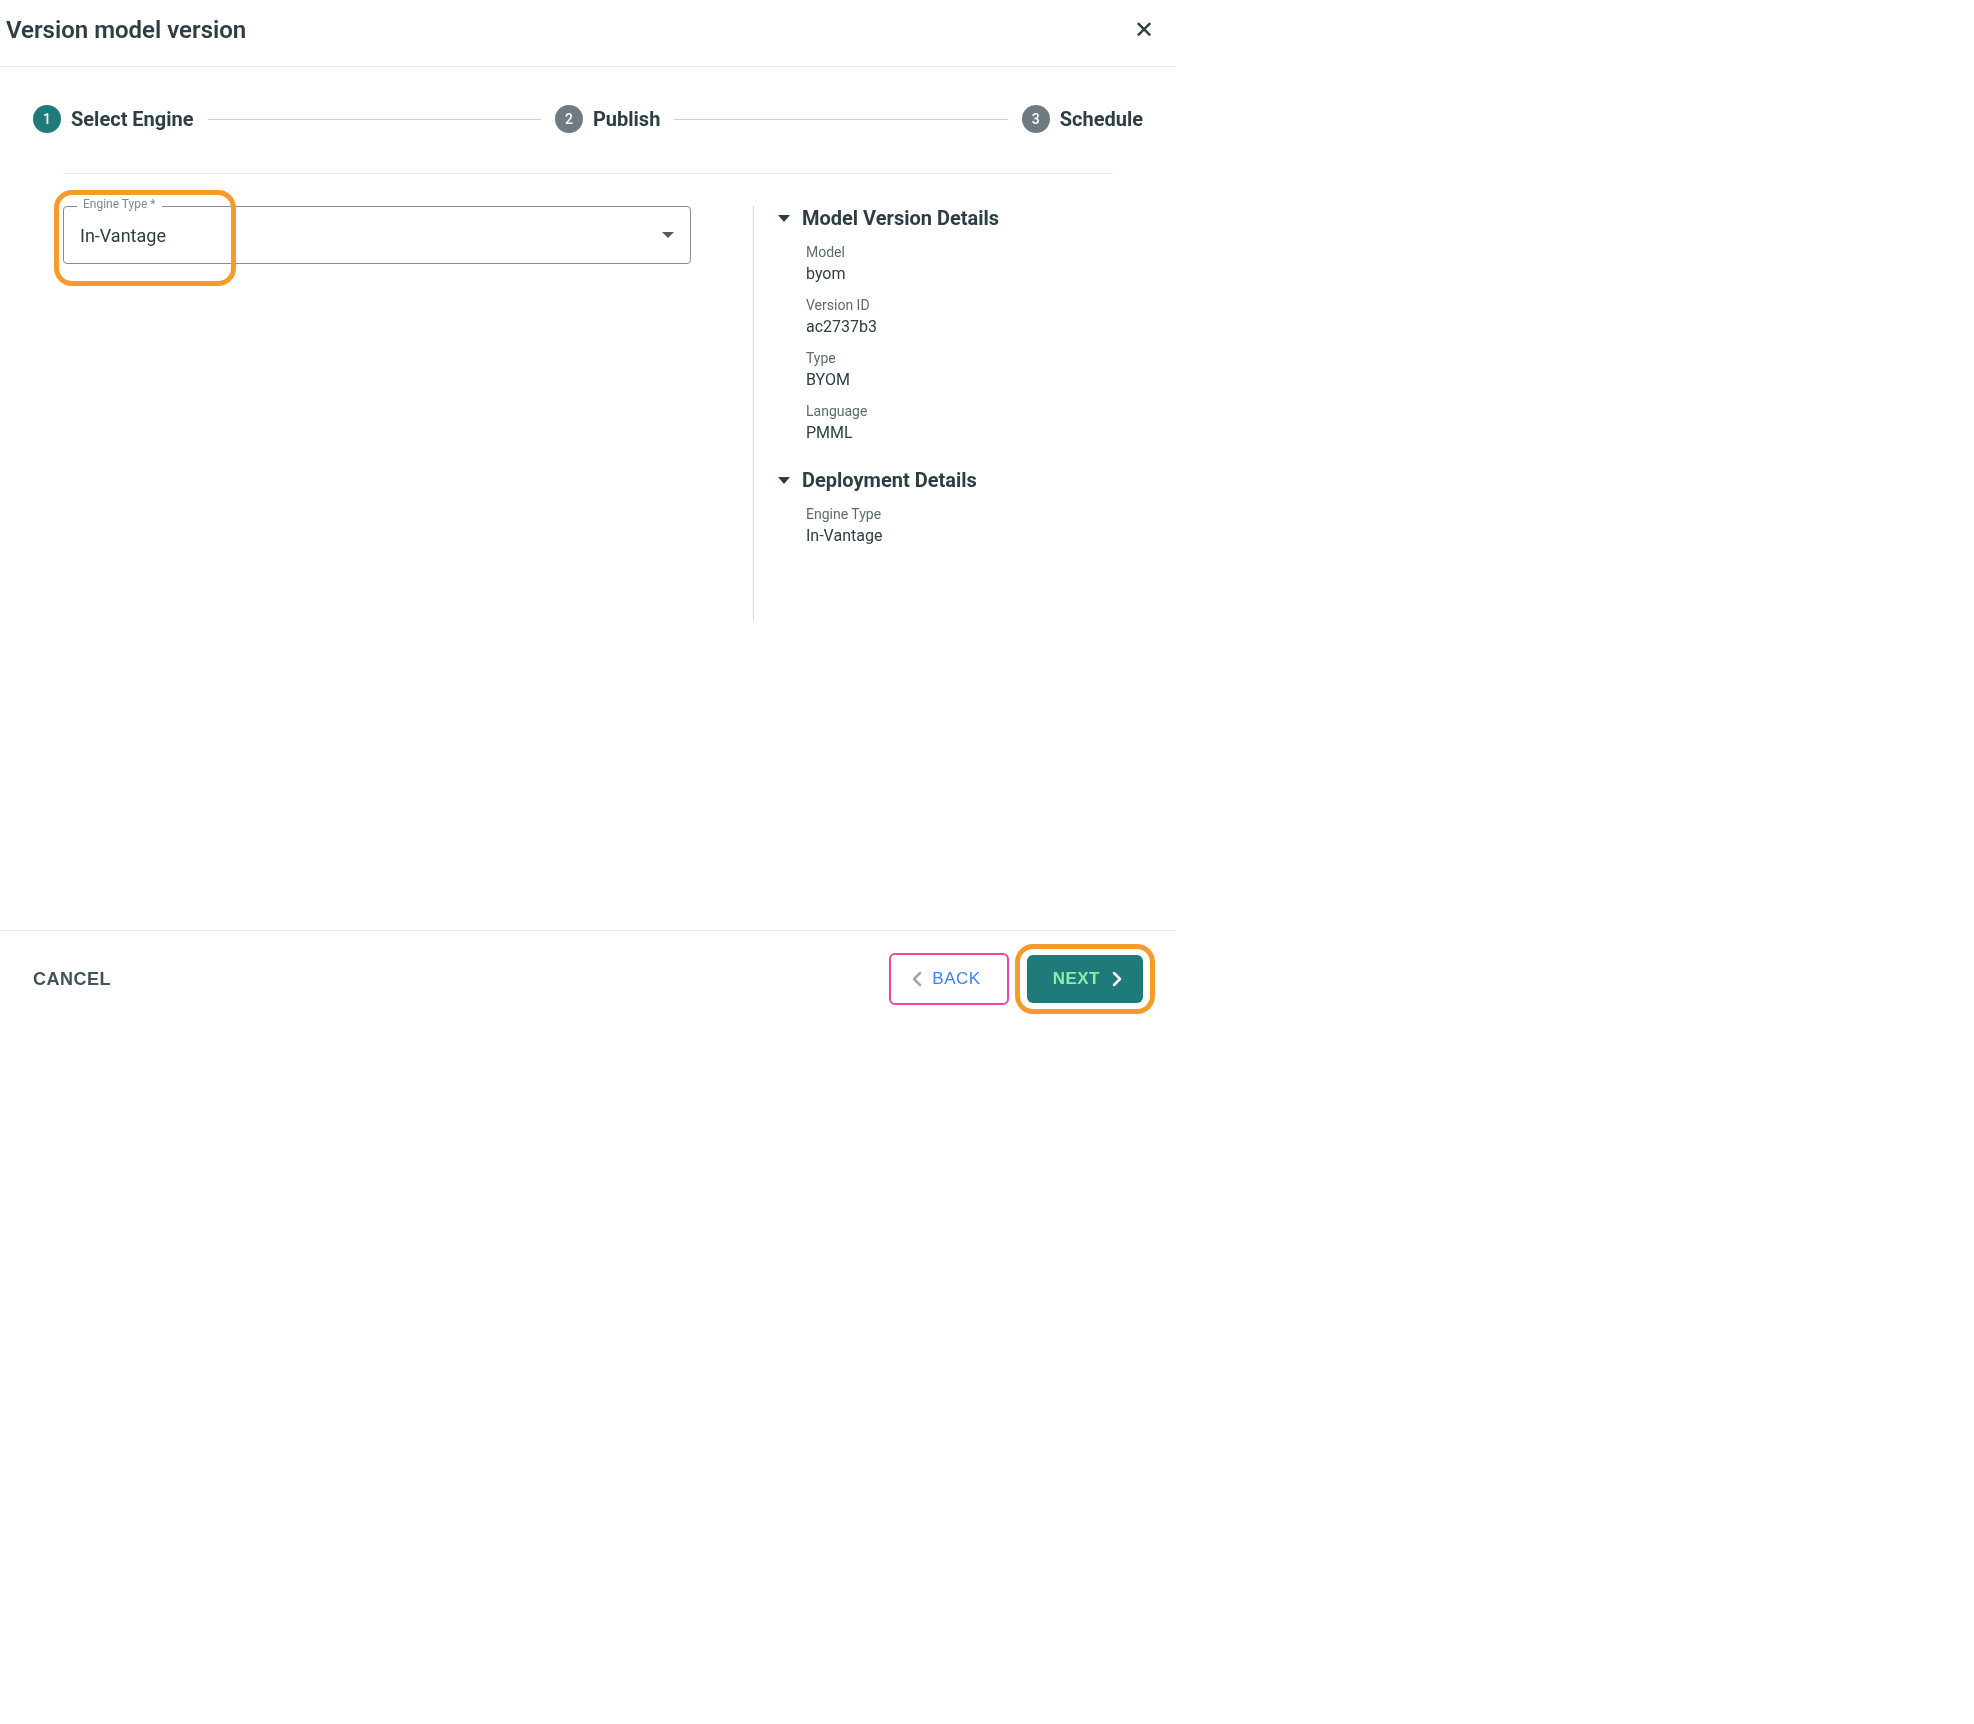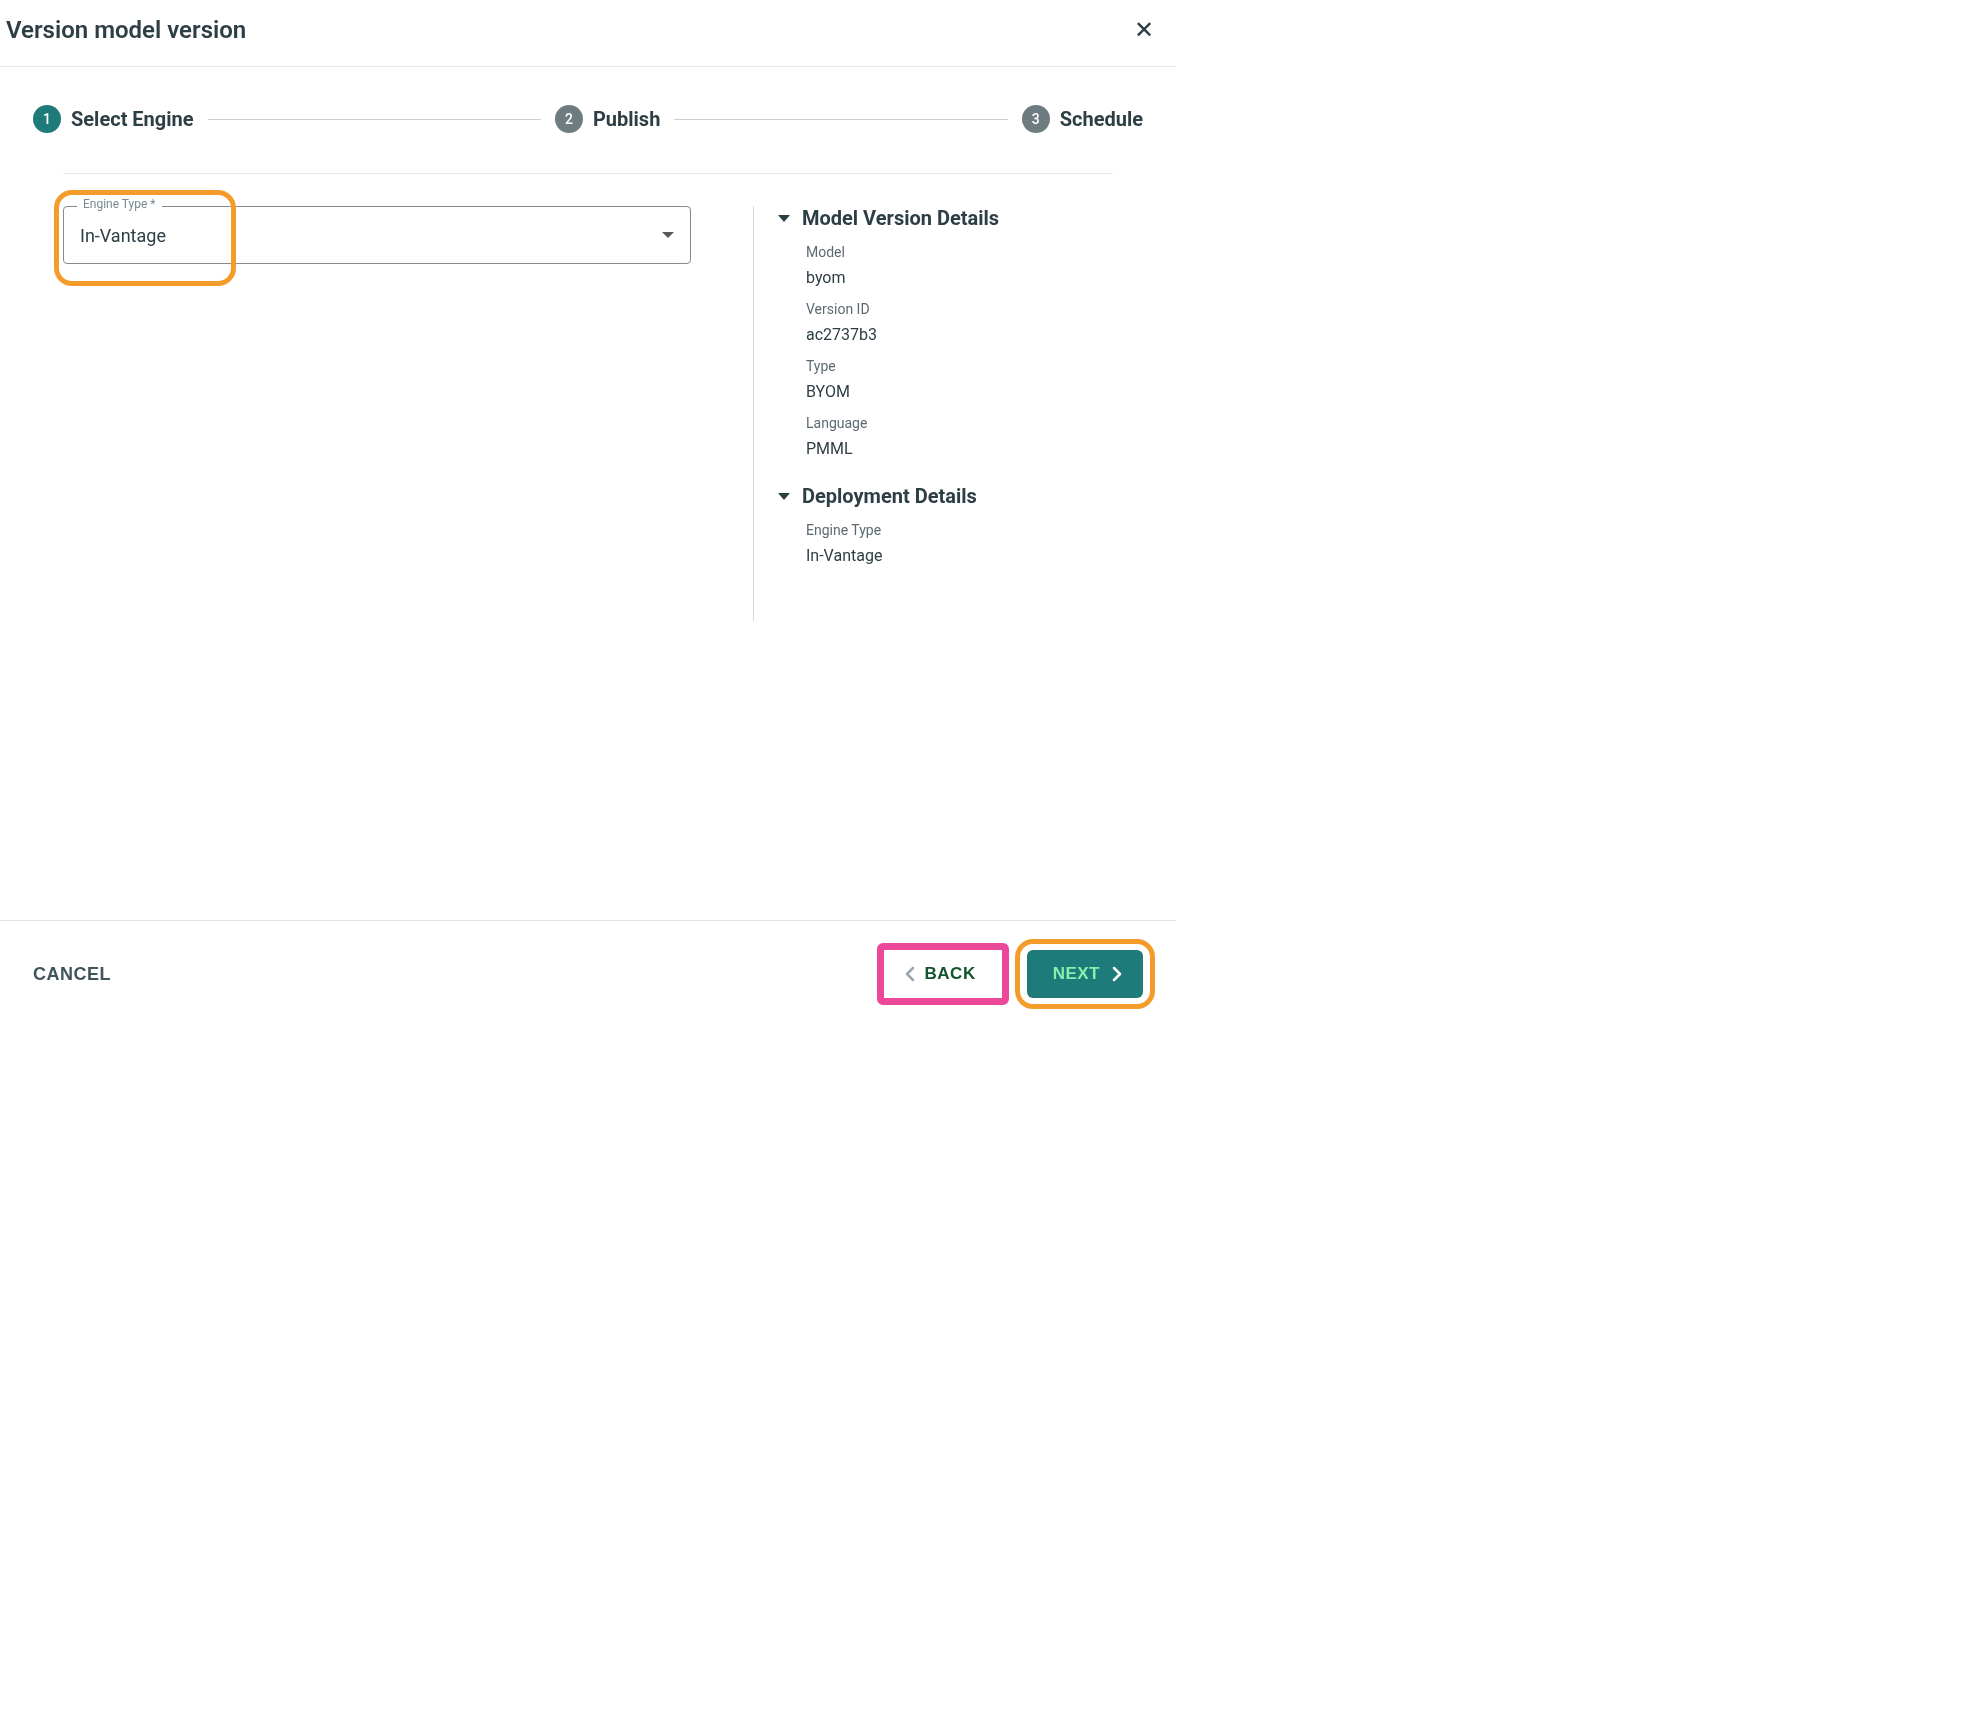--- a/index.html
+++ b/index.html
@@ -184,21 +184,20 @@
       margin-bottom: 14px;
     }
     .detail-label {
       font-size: 14px;
       color: #5c6b71;
       margin-bottom: 4px;
     }
     .detail-value {
       font-size: 16px;
       color: #2d3e45;
-      margin-top: 8px;
     }
     
     
     .footer {
       position: absolute;
       bottom: 0;
       left: 0;
       right: 0;
       border-top: 1px solid #e5e5e5;
       padding: 22px 33px;
@@ -215,30 +214,30 @@
       cursor: pointer;
       letter-spacing: 0.5px;
     }
     .right-actions {
       display: flex;
       align-items: center;
       gap: 18px;
       position: relative;
     }
     .back-btn {
-      border: 7px solid #ec4899;
+      border: 2px solid #ec4899;
       background: #ffffff;
       border-radius: 6px;
       padding: 14px 26px 14px 20px;
       display: flex;
       align-items: center;
       gap: 10px;
       font-size: 17px;
-      font-weight: 700;
-      color: #14532d;
+      font-weight: 400;
+      color: #3b82f6;
       cursor: pointer;
       letter-spacing: 0.5px;
     }
     .next-wrapper {
       position: relative;
     }
     .highlight-ring-2 {
       position: absolute;
       top: -11px;
       left: -12px;

